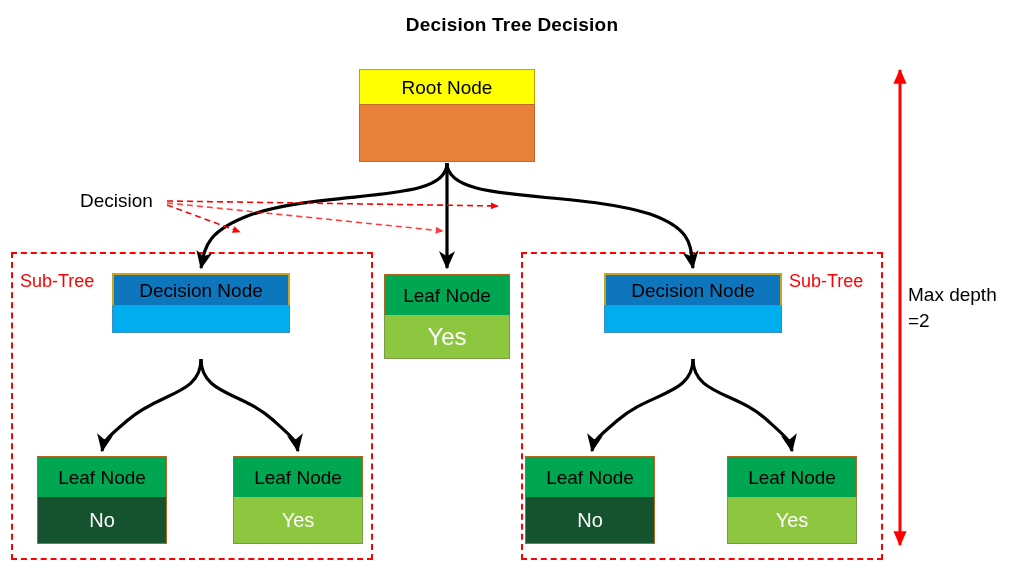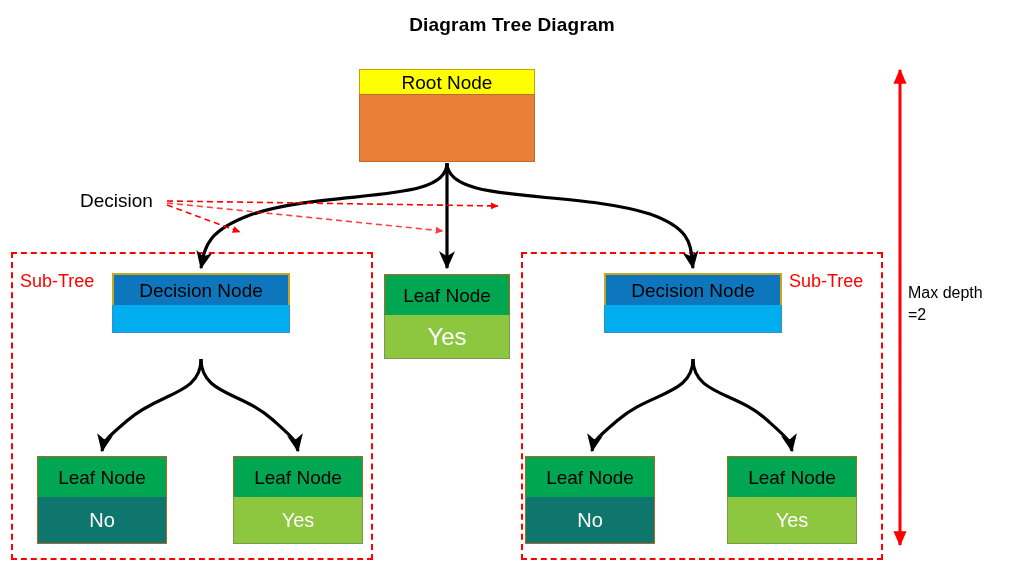--- a/index.html
+++ b/index.html
@@ -69,21 +69,21 @@
   }
 
   
   .root {
     left: 359px;
     top: 69px;
     width: 176px;
     height: 93px;
   }
   .root .node-head {
-    height: 25px;
+    height: 35px;
     background: #ffff00;
     border: 1px solid #c8a000;
     border-bottom: none;
   }
   .root .node-body {
     background: #e8803a;
     border: 1px solid #c06a2e;
   }
 
   
@@ -113,21 +113,21 @@
     background: #00a651;
     border: 1px solid #b5651d;
     border-bottom: none;
     color: #000000;
   }
   .leaf .node-body {
     border: 1px solid #7a9a4a;
     border-top: none;
   }
   .leaf .node-body.yes { background: #8dc63f; }
-  .leaf .node-body.no  { background: #0f766e; border-color: #b5651d; text-align: right; }
+  .leaf .node-body.no  { background: #14532d; border-color: #b5651d; text-align: right; }
 
   .leaf-center {
     left: 384px;
     top: 274px;
     width: 126px;
     height: 85px;
   }
   .leaf-bottom {
     top: 456px;
     width: 130px;
@@ -167,32 +167,32 @@
     font-size: 19px;
     color: #000000;
     white-space: nowrap;
   }
 
   
   .maxdepth-label {
     position: absolute;
     left: 908px;
     top: 282px;
-    font-size: 16px;
+    font-size: 19px;
     color: #000000;
     line-height: 1.35;
     white-space: nowrap;
   }
 </style>
 </head>
 <body>
 
 <div id="canvas">
 
-  <div class="title">Diagram Tree Diagram</div>
+  <div class="title">Decision Tree Decision</div>
 
   <div class="subtree-box subtree-left"></div>
   <div class="subtree-box subtree-right"></div>
 
   <svg class="overlay" viewBox="0 0 1024 571" width="1024" height="571">
     <defs>
       <marker id="ah-black" markerWidth="7" markerHeight="7" refX="5.2" refY="3.1" orient="auto" markerUnits="strokeWidth">
         <path d="M0,0.6 L5.6,3.1 L0,5.6 L1.5,3.1 Z" fill="#000000"></path>
       </marker>
       <marker id="ah-red" markerWidth="6" markerHeight="6" refX="4.6" refY="2.6" orient="auto" markerUnits="strokeWidth">

